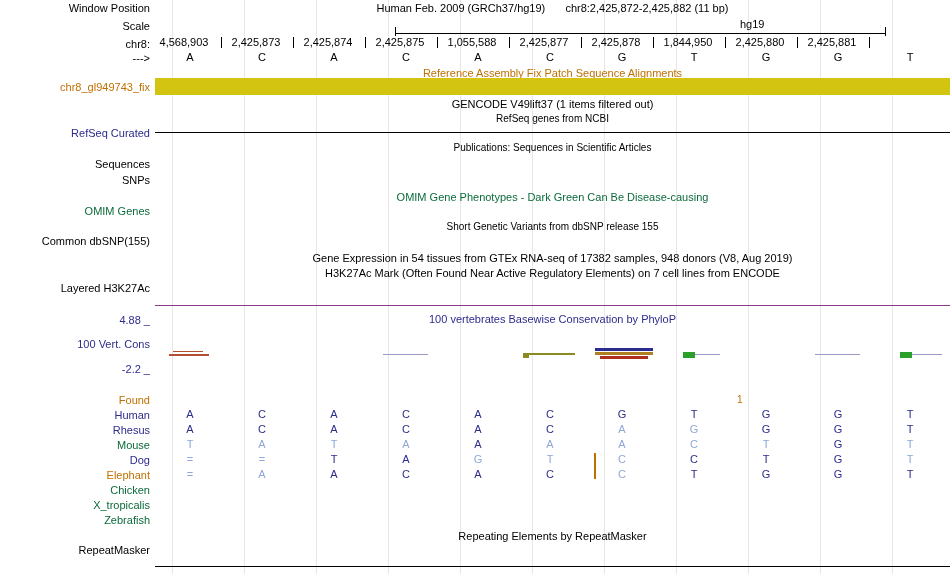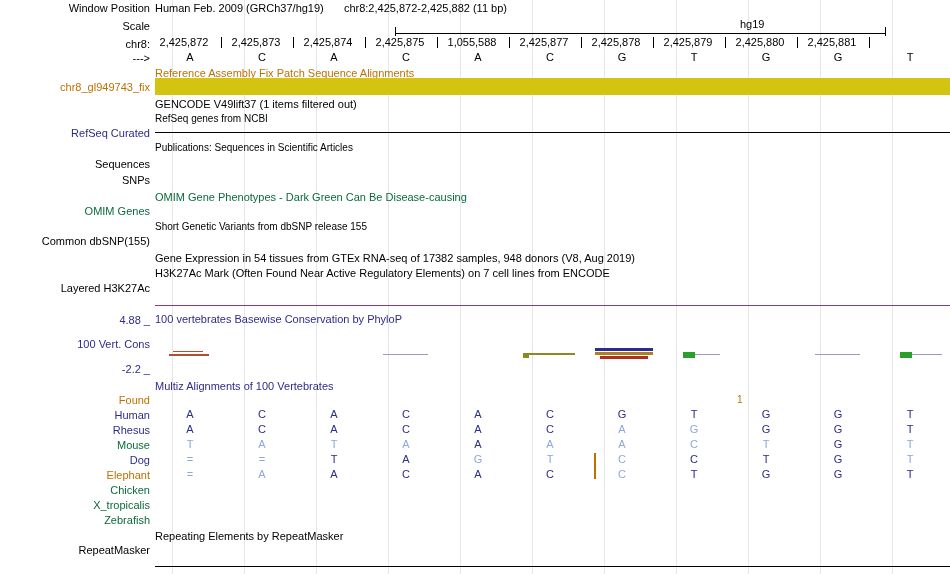--- a/index.html
+++ b/index.html
@@ -27,21 +27,21 @@
 
   
   #trackarea{position:absolute;left:155px;top:0;width:795px;height:574px;}
 
   
   .vgrid{position:absolute;top:0;bottom:0;width:1px;background:#e6e6e6;}
 
   .sep{position:absolute;left:0;width:795px;height:1px;background:#000;}
 
   .centered{
-    position:absolute;left:0;width:795px;white-space:nowrap;
+    position:absolute;left:0;width:795px;text-align:center;white-space:nowrap;
   }
 
   
   #scalebar-line{position:absolute;height:1px;background:#000;}
   .scale-end{position:absolute;width:1px;height:9px;background:#000;}
 
   
   #fixbar{
     position:absolute;
     background:#d4c412;
@@ -121,28 +121,28 @@
       <span style="display:inline-block;width:14px;"></span>
       <span>chr8:2,425,872-2,425,882 (11 bp)</span>
     </div>
 
     <div id="scalebar-line" style="left:240px;top:33px;width:490px;"></div>
     <div class="scale-end" style="left:240px;top:27px;"></div>
     <div class="scale-end" style="left:730px;top:27px;"></div>
     <div style="position:absolute;left:585px;top:18px;">hg19</div>
 
     <div class="baserow" style="top:36px;height:14px;">
-      <div style="position:absolute;left:-7px;top:0;width:72px;text-align:center;">2,425,872</div>
+      <div style="position:absolute;left:-7px;top:0;width:72px;text-align:center;">4,568,903</div>
       <div style="position:absolute;left:65px;top:0;width:72px;text-align:center;">2,425,873</div>
       <div style="position:absolute;left:137px;top:0;width:72px;text-align:center;">2,425,874</div>
       <div style="position:absolute;left:209px;top:0;width:72px;text-align:center;">2,425,875</div>
       <div style="position:absolute;left:281px;top:0;width:72px;text-align:center;">1,055,588</div>
       <div style="position:absolute;left:353px;top:0;width:72px;text-align:center;">2,425,877</div>
       <div style="position:absolute;left:425px;top:0;width:72px;text-align:center;">2,425,878</div>
-      <div style="position:absolute;left:497px;top:0;width:72px;text-align:center;">2,425,879</div>
+      <div style="position:absolute;left:497px;top:0;width:72px;text-align:center;">1,844,950</div>
       <div style="position:absolute;left:569px;top:0;width:72px;text-align:center;">2,425,880</div>
       <div style="position:absolute;left:641px;top:0;width:72px;text-align:center;">2,425,881</div>
 
       <div class="tickmark" style="left:66px;top:1px;height:11px;"></div>
       <div class="tickmark" style="left:138px;top:1px;height:11px;"></div>
       <div class="tickmark" style="left:210px;top:1px;height:11px;"></div>
       <div class="tickmark" style="left:282px;top:1px;height:11px;"></div>
       <div class="tickmark" style="left:354px;top:1px;height:11px;"></div>
       <div class="tickmark" style="left:426px;top:1px;height:11px;"></div>
       <div class="tickmark" style="left:498px;top:1px;height:11px;"></div>
@@ -201,21 +201,20 @@
 
       <div class="cons-seg" style="left:528px;top:22px;width:12px;height:6px;background:#2aa02a;"></div>
       <div class="cons-seg" style="left:540px;top:24px;width:25px;height:1px;background:#9a9ac8;"></div>
 
       <div class="cons-seg" style="left:660px;top:24px;width:45px;height:1px;background:#9a9ac8;"></div>
 
       <div class="cons-seg" style="left:745px;top:22px;width:12px;height:6px;background:#2aa02a;"></div>
       <div class="cons-seg" style="left:757px;top:24px;width:30px;height:1px;background:#9a9ac8;"></div>
     </div>
 
-    <div class="centered" style="top:380px;color:#2c2c8c;">Multiz Alignments of 100 Vertebrates</div>
     <div style="position:absolute;left:582px;top:394px;color:#c07000;font-size:10px;">1</div>
 
     <div class="baserow" style="top:407px;">
       <div class="base" style="left:25px;color:#2c2c8c;">A</div>
       <div class="base" style="left:97px;color:#2c2c8c;">C</div>
       <div class="base" style="left:169px;color:#2c2c8c;">A</div>
       <div class="base" style="left:241px;color:#2c2c8c;">C</div>
       <div class="base" style="left:313px;color:#2c2c8c;">A</div>
       <div class="base" style="left:385px;color:#2c2c8c;">C</div>
       <div class="base" style="left:457px;color:#2c2c8c;">G</div>

